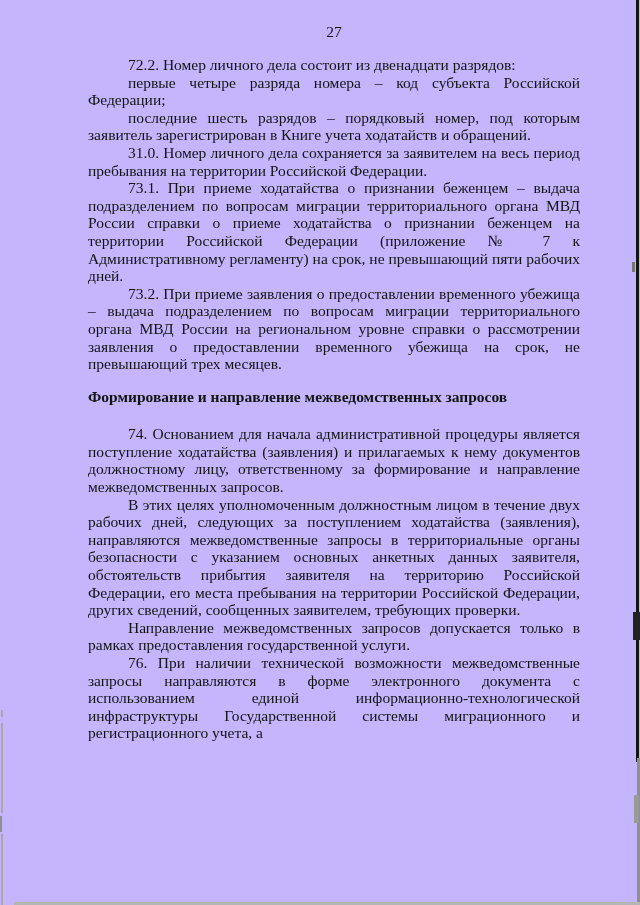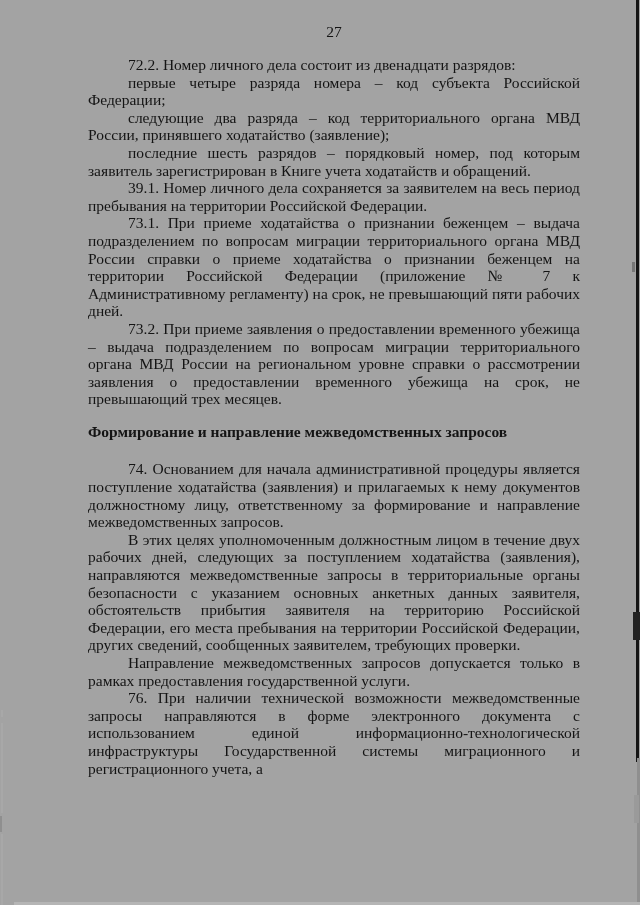--- a/index.html
+++ b/index.html
@@ -10,21 +10,21 @@
   body {
     width: 640px;
     height: 905px;
     position: relative;
     overflow: hidden;
     font-family: "Liberation Serif", "DejaVu Serif", serif;
   }
   .page {
     position: absolute;
     inset: 0;
-    background: #a3a3a3;
+    background: #c4b5fd;
     color: #141414;
   }
   .page-number {
     position: absolute;
     top: 23px;
     left: 88px;
     width: 492px;
     text-align: center;
     font-size: 15.5px;
     line-height: 17.5px;
@@ -66,23 +66,22 @@
 </head>
 <body>
 
 <div class="page">
 
   <div class="page-number">27</div>
 
   <div class="text-block">
     <p class="para">72.2. Номер личного дела состоит из двенадцати разрядов:</p>
     <p class="para">первые четыре разряда номера – код субъекта Российской Федерации;</p>
-    <p class="para">следующие два разряда – код территориального органа МВД России, принявшего ходатайство (заявление);</p>
     <p class="para">последние шесть разрядов – порядковый номер, под которым заявитель зарегистрирован в Книге учета ходатайств и обращений.</p>
-    <p class="para">39.1. Номер личного дела сохраняется за заявителем на весь период пребывания на территории Российской Федерации.</p>
+    <p class="para">31.0. Номер личного дела сохраняется за заявителем на весь период пребывания на территории Российской Федерации.</p>
     <p class="para">73.1. При приеме ходатайства о признании беженцем – выдача подразделением по вопросам миграции территориального органа МВД России справки о приеме ходатайства о признании беженцем на территории Российской Федерации (приложение № 7 к Административному регламенту) на срок, не превышающий пяти рабочих дней.</p>
     <p class="para">73.2. При приеме заявления о предоставлении временного убежища – выдача подразделением по вопросам миграции территориального органа МВД России на региональном уровне справки о рассмотрении заявления о предоставлении временного убежища на срок, не превышающий трех месяцев.</p>
 
     <h2 class="heading">Формирование и направление межведомственных запросов</h2>
 
     <p class="para">74. Основанием для начала административной процедуры является поступление ходатайства (заявления) и прилагаемых к нему документов должностному лицу, ответственному за формирование и направление межведомственных запросов.</p>
     <p class="para">В этих целях уполномоченным должностным лицом в течение двух рабочих дней, следующих за поступлением ходатайства (заявления), направляются межведомственные запросы в территориальные органы безопасности с указанием основных анкетных данных заявителя, обстоятельств прибытия заявителя на территорию Российской Федерации, его места пребывания на территории Российской Федерации, других сведений, сообщенных заявителем, требующих проверки.</p>
     <p class="para">Направление межведомственных запросов допускается только в рамках предоставления государственной услуги.</p>
     <p class="para">76. При наличии технической возможности межведомственные запросы направляются в форме электронного документа с использованием единой информационно-технологической инфраструктуры Государственной системы миграционного и регистрационного учета, а</p>
   </div>

